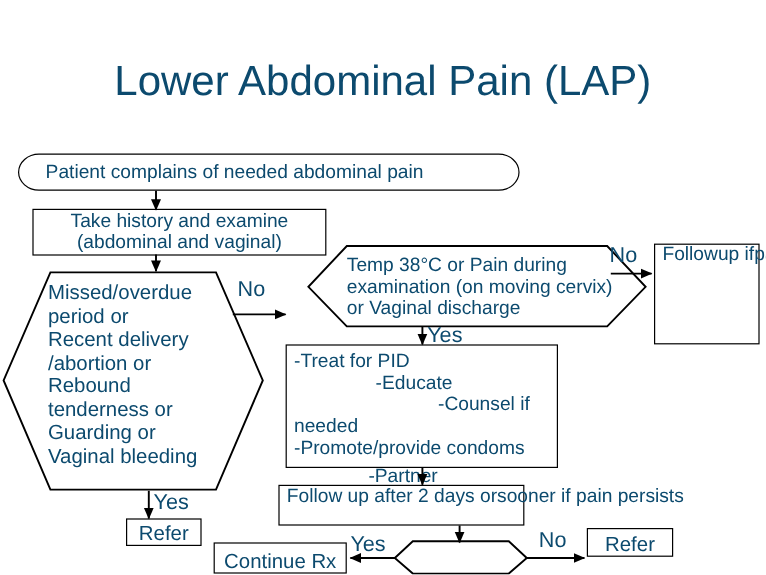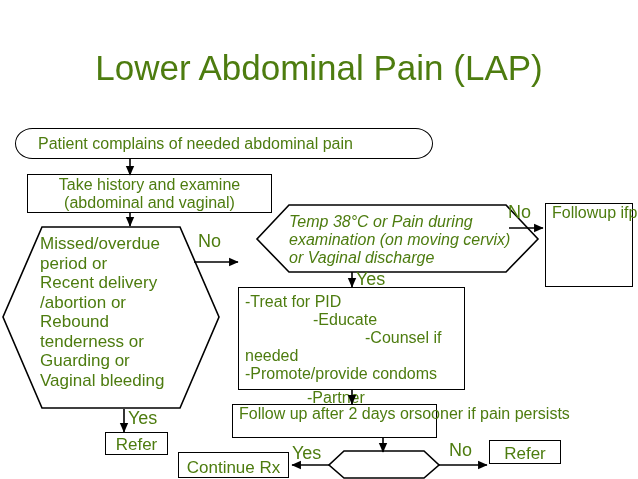--- a/index.html
+++ b/index.html
@@ -7,21 +7,21 @@
     margin: 0;
     padding: 0;
     background: #ffffff;
   }
   #canvas {
     position: relative;
     width: 638px;
     height: 479px;
     background: #ffffff;
     font-family: "Liberation Sans", sans-serif;
-    color: #4d7c0f;
+    color: #0c4a6e;
     overflow: hidden;
   }
   .node {
     position: absolute;
     box-sizing: border-box;
   }
   
   #title {
     left: 0px;
     top: 46px;
@@ -154,21 +154,21 @@
       <div class="tline">tenderness or</div>
       <div class="tline">Guarding or</div>
       <div class="tline">Vaginal bleeding</div>
     </div>
   </div>
 
   <div class="hexwrap" style="left:256px; top:204px; width:283px; height:70px;">
     <svg width="283" height="70" viewBox="0 0 283 70" xmlns="http://www.w3.org/2000/svg">
       <polygon points="33,1 250,1 282,35 250,68 33,68 1,35" fill="#ffffff" stroke="#000000" stroke-width="1.6"></polygon>
     </svg>
-    <div class="hextext t16" style="left:33px; top:9px; width:250px;font-style:italic;">
+    <div class="hextext t16" style="left:33px; top:9px; width:250px;">
       <div class="tline">Temp 38°C or Pain during</div>
       <div class="tline">examination (on moving cervix)</div>
       <div class="tline">or Vaginal discharge</div>
     </div>
   </div>
 
   <div class="node rect left-txt t16" style="left:545px; top:203px; width:88px; height:84px;">
     <div class="tline">Follow</div>
     <div class="tline">up if</div>
     <div class="tline">pain</div>

